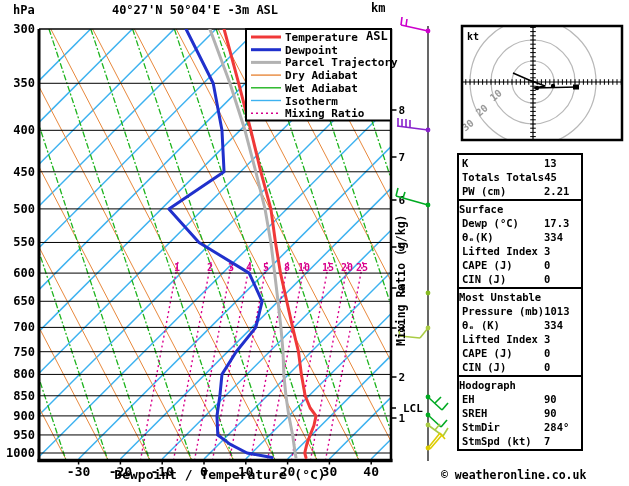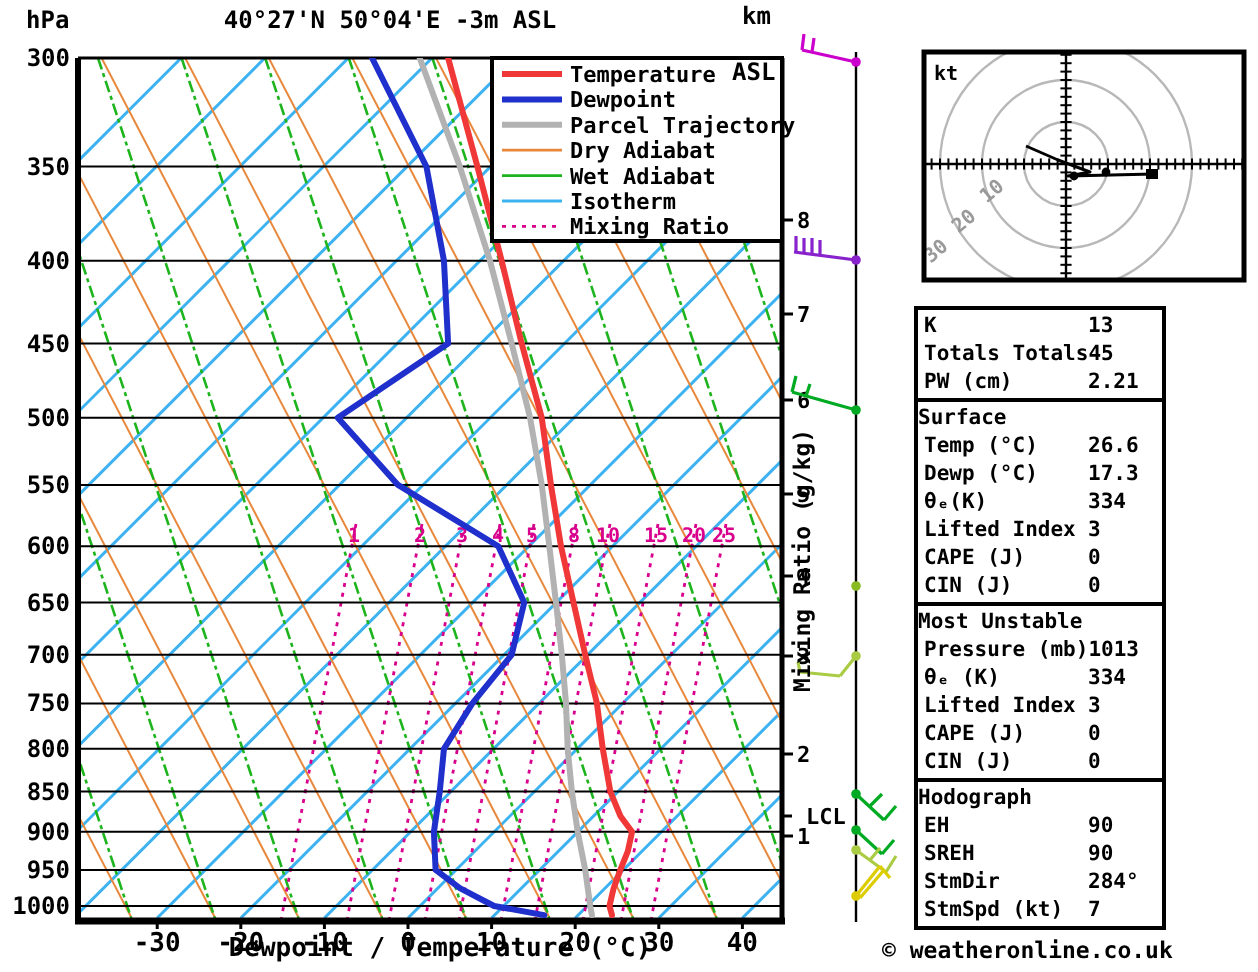--- a/index.html
+++ b/index.html
@@ -362,24 +362,20 @@
           <span class="vl">45</span>
         </div>
         <div class="trow">
           <span class="lb">PW (cm)</span>
           <span class="vl">2.21</span>
         </div>
       </div>
       <div class="box">
         <div class="hd">Surface</div>
         <div class="trow">
-          <span class="lb">Temp (°C)</span>
-          <span class="vl">26.6</span>
-        </div>
-        <div class="trow">
           <span class="lb">Dewp (°C)</span>
           <span class="vl">17.3</span>
         </div>
         <div class="trow">
           <span class="lb">θₑ(K)</span>
           <span class="vl">334</span>
         </div>
         <div class="trow">
           <span class="lb">Lifted Index</span>
           <span class="vl">3</span>

